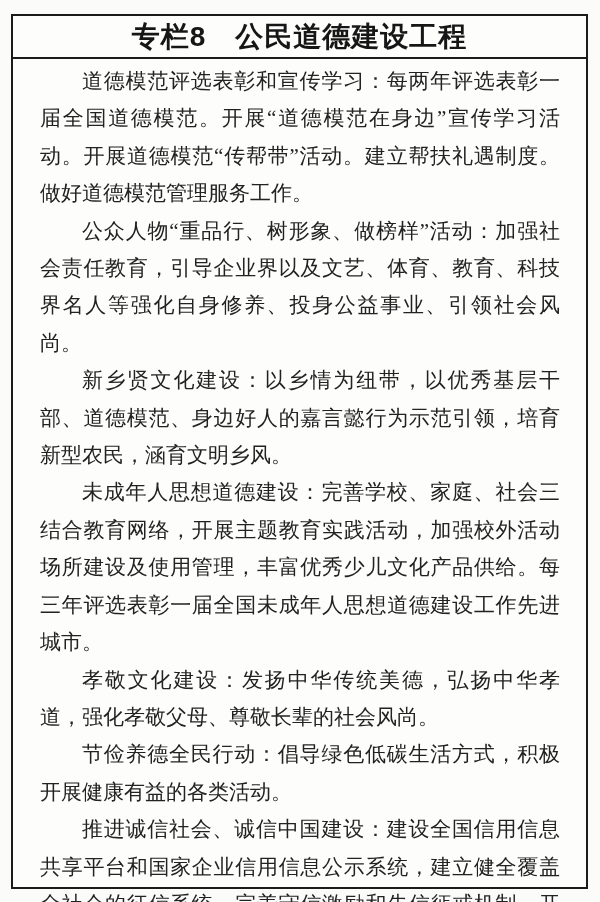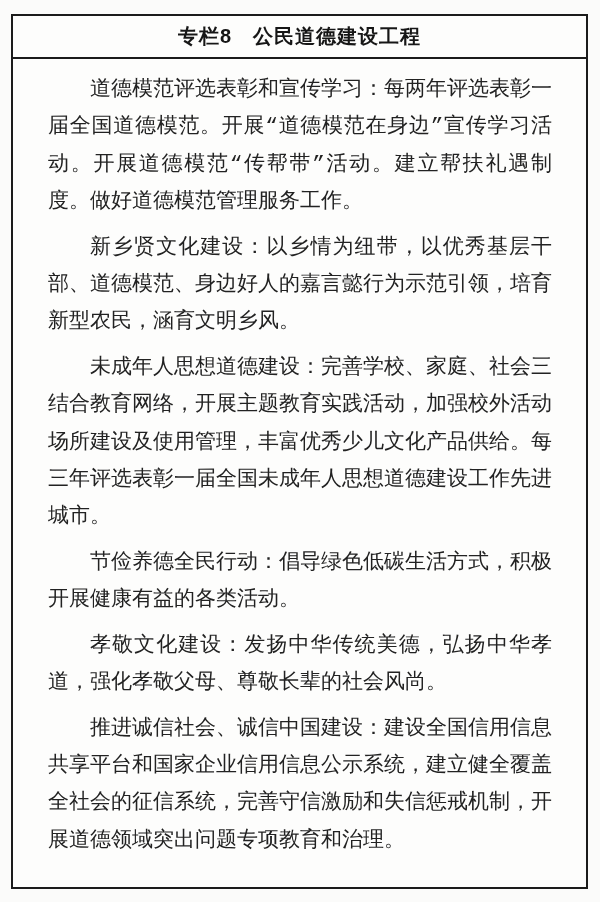--- a/index.html
+++ b/index.html
@@ -26,43 +26,43 @@
     background: #fdfdfc;
   }
   .panel-title {
     height: 41px;
     border-bottom: 2px solid #1b1b1b;
     display: flex;
     align-items: center;
     justify-content: center;
     font-family: "Liberation Sans", sans-serif;
     font-weight: bold;
-    font-size: 20px;
+    font-size: 28px;
     letter-spacing: 1px;
     color: #161616;
   }
   .panel-body {
     padding: 4px 26px 0 27px;
     font-size: 21px;
     line-height: 37.4px;
     text-align: justify;
     color: #222222;
   }
   .panel-body p {
-    margin: 8px;
+    margin: 0;
     text-indent: 2em;
-    font-family: Liberation Mono, monospace;
   }
 </style>
 </head>
 <body>
 
 <div class="panel">
   <div class="panel-title">专栏8　公民道德建设工程</div>
   <div class="panel-body">
     <p>道德模范评选表彰和宣传学习：每两年评选表彰一届全国道德模范。开展“道德模范在身边”宣传学习活动。开展道德模范“传帮带”活动。建立帮扶礼遇制度。做好道德模范管理服务工作。</p>
+    <p>公众人物“重品行、树形象、做榜样”活动：加强社会责任教育，引导企业界以及文艺、体育、教育、科技界名人等强化自身修养、投身公益事业、引领社会风尚。</p>
     <p>新乡贤文化建设：以乡情为纽带，以优秀基层干部、道德模范、身边好人的嘉言懿行为示范引领，培育新型农民，涵育文明乡风。</p>
     <p>未成年人思想道德建设：完善学校、家庭、社会三结合教育网络，开展主题教育实践活动，加强校外活动场所建设及使用管理，丰富优秀少儿文化产品供给。每三年评选表彰一届全国未成年人思想道德建设工作先进城市。</p>
+    <p>孝敬文化建设：发扬中华传统美德，弘扬中华孝道，强化孝敬父母、尊敬长辈的社会风尚。</p>
     <p>节俭养德全民行动：倡导绿色低碳生活方式，积极开展健康有益的各类活动。</p>
-    <p>孝敬文化建设：发扬中华传统美德，弘扬中华孝道，强化孝敬父母、尊敬长辈的社会风尚。</p>
     <p>推进诚信社会、诚信中国建设：建设全国信用信息共享平台和国家企业信用信息公示系统，建立健全覆盖全社会的征信系统，完善守信激励和失信惩戒机制，开展道德领域突出问题专项教育和治理。</p>
   </div>
 </div>
 
 </body></html>

